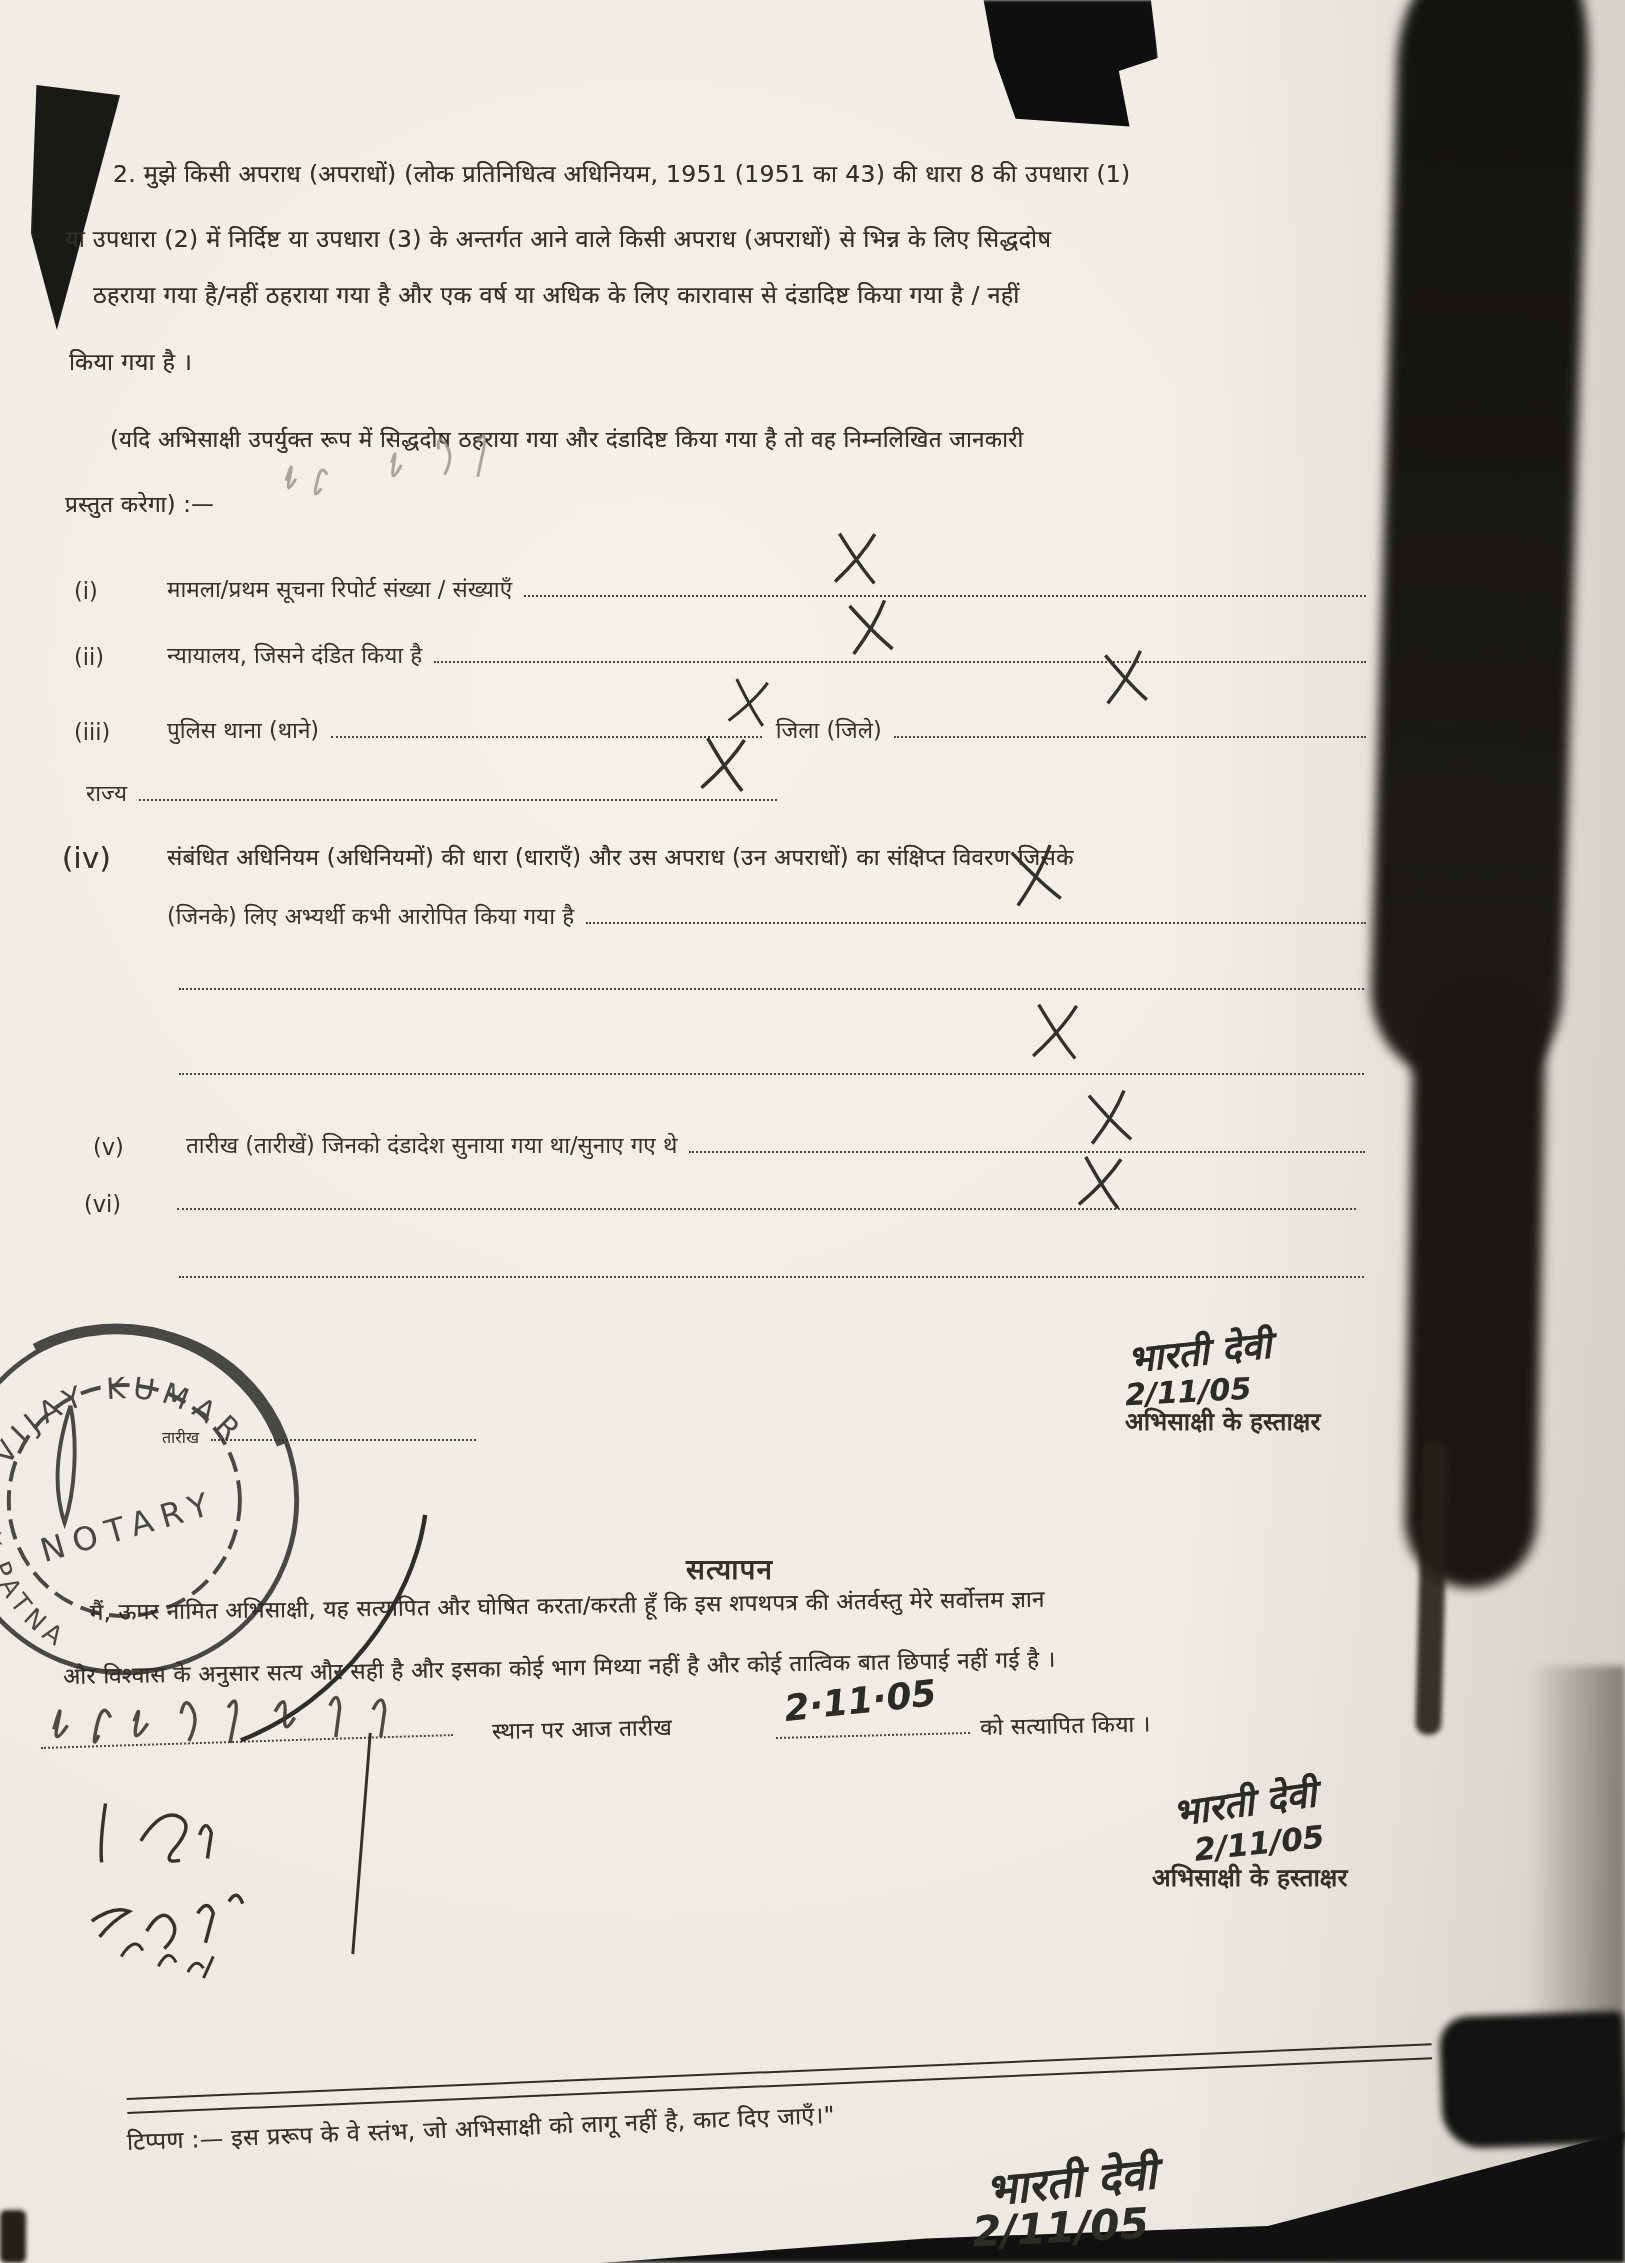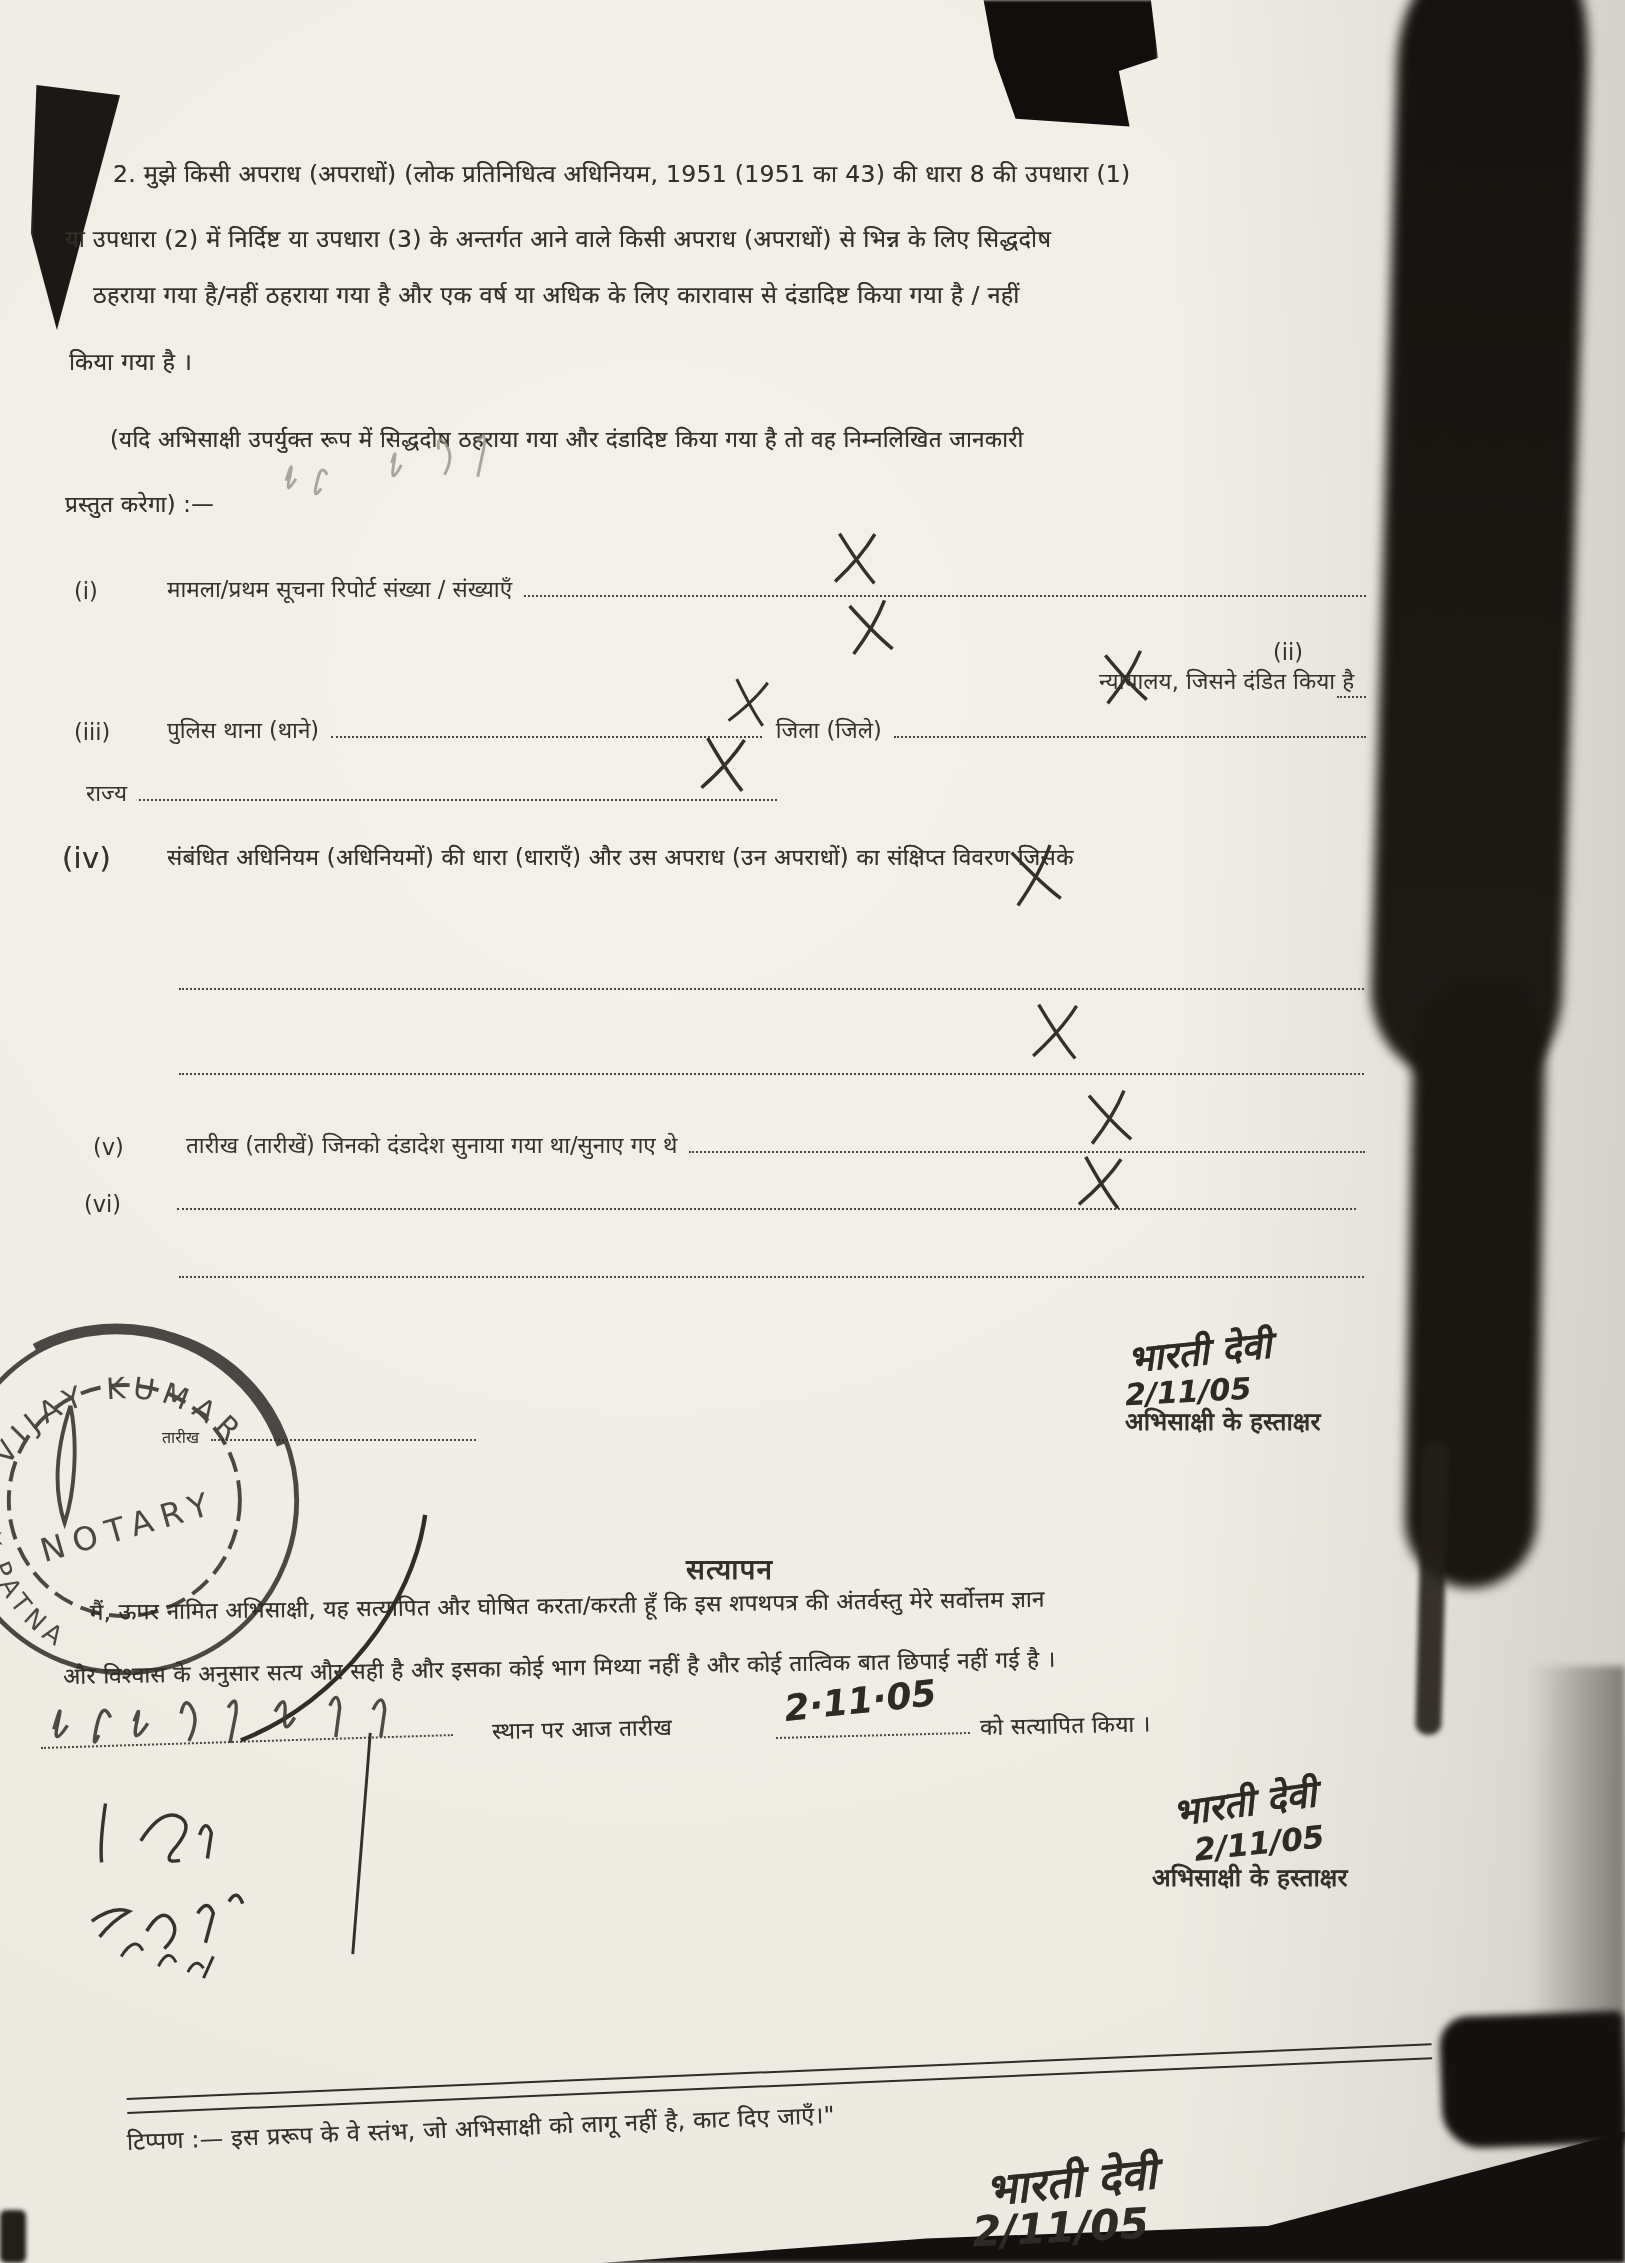--- a/index.html
+++ b/index.html
@@ -77,40 +77,44 @@
         <path d="M12,62 q8,-26 4,-4 q-6,22 6,2 M48,70 q-10,14 -4,-8 q4,-18 10,-6 M120,44 q6,-20 2,2 q-4,22 8,0 M168,30 q-2,-18 8,-4 q8,12 -2,30 M208,22 q10,-14 6,8 l-6,28" fill="none" stroke="#918c80" stroke-width="3" opacity=".75"></path>
       </svg>
     </div>
 
     <div class="row" style="left:74px; top:573px; width:1292px;">
       <span class="num">(i)</span>
       <span class="lbl">मामला/प्रथम सूचना रिपोर्ट संख्या / संख्याएँ</span>
       <span class="dots"></span>
     </div>
 
-    <div class="row" style="left:74px; top:639px; width:1292px;flex-direction:column;">
+    <div class="row" style="left:74px; top:639px; width:1292px;">
       <span class="num">(ii)</span>
       <span class="lbl">न्यायालय, जिसने दंडित किया है</span>
       <span class="dots"></span>
     </div>
 
     <div class="row" style="left:74px; top:714px; width:1292px;">
       <span class="num">(iii)</span>
       <span class="lbl">पुलिस थाना (थाने)</span>
       <span class="dots-fixed" style="width:431px;"></span>
       <span class="lbl" style="padding-left:13.7px;">जिला (जिले)</span>
       <span class="dots"></span>
     </div>
     <div class="row" style="left:86px; top:777px; width:691px;">
       <span class="lbl">राज्य</span>
       <span class="dots"></span>
     </div>
 
     <div class="pline" style="left:62px; top:841px; font-size:29px;">(iv)</div>
     <div class="pline" style="left:167px; top:841px; font-size:22.5px;">संबंधित अधिनियम (अधिनियमों) की धारा (धाराएँ) और उस अपराध (उन अपराधों) का संक्षिप्त विवरण जिसके</div>
+    <div class="row" style="left:167px; top:900px; width:1199px;">
+      <span class="lbl">(जिनके) लिए अभ्यर्थी कभी आरोपित किया गया है</span>
+      <span class="dots"></span>
+    </div>
     <div class="dotline" style="left:179px; top:988px; width:1185px;"></div>
     <div class="dotline" style="left:179px; top:1073px; width:1185px;"></div>
 
     <div class="row" style="left:93px; top:1129px; width:1272px;">
       <span class="num">(v)</span>
       <span class="lbl">तारीख (तारीखें) जिनको दंडादेश सुनाया गया था/सुनाए गए थे</span>
       <span class="dots"></span>
     </div>
 
     <div class="row" style="left:84px; top:1191px; width:1272px;">

